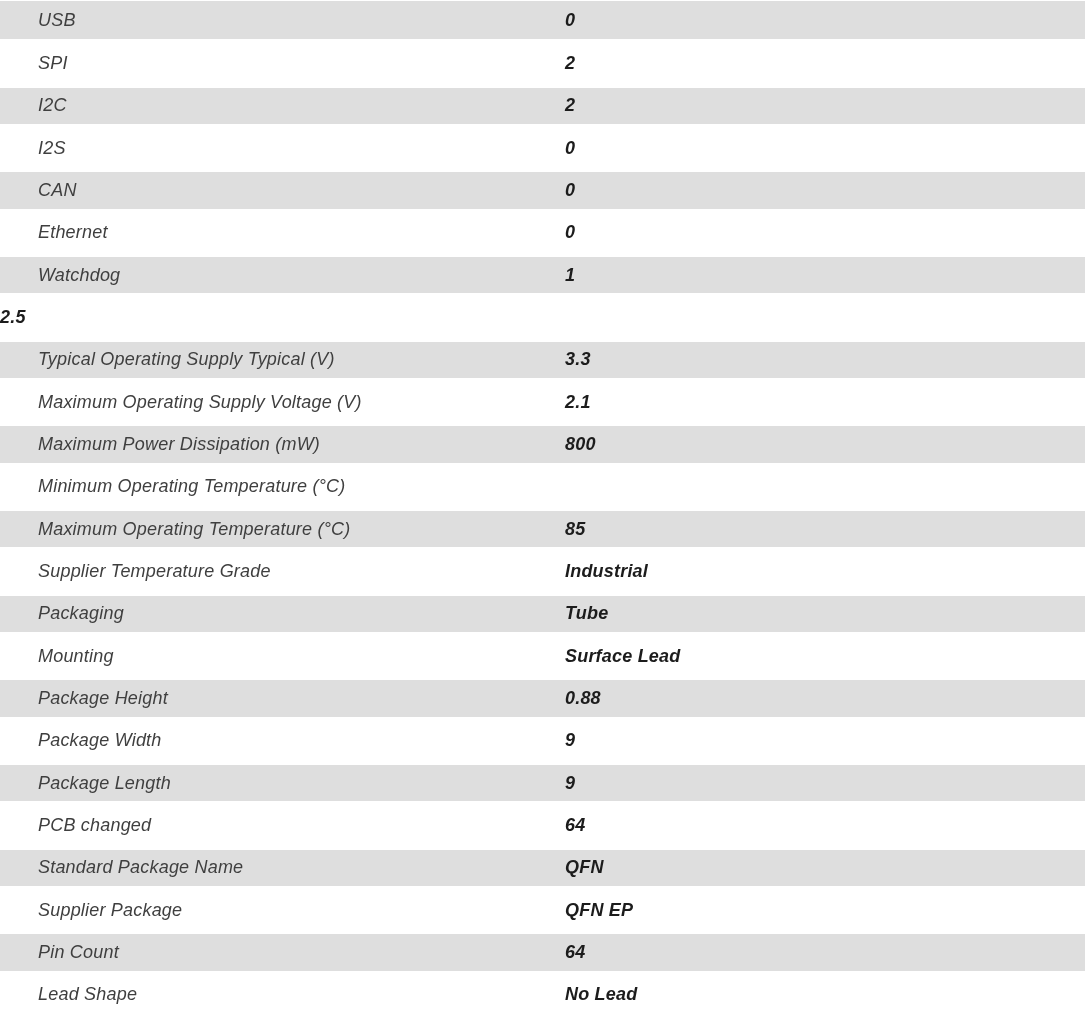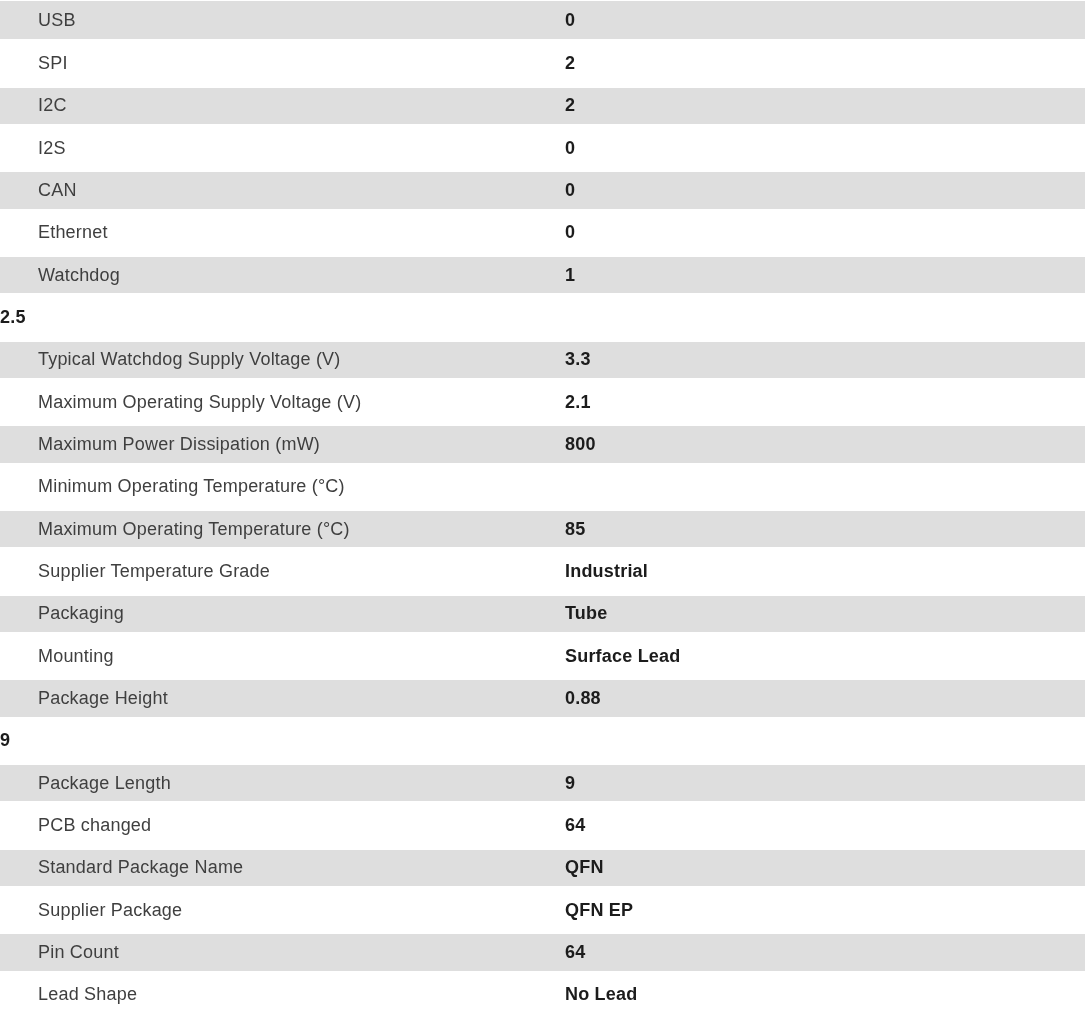--- a/index.html
+++ b/index.html
@@ -17,20 +17,21 @@
   .spec-table {
     width: 1085px;
     height: 1016px;
     overflow: hidden;
   }
   .spec-row {
     display: flex;
     align-items: center;
     height: 42.3333px;
     background: transparent;
+    font-style: italic;
   }
   .spec-row.stripe {
     background: var(--stripe);
     border-top: 3px solid var(--row-sep);
     border-bottom: 3px solid var(--row-sep);
   }
   .spec-row.stripe:first-child {
     border-top-width: 1px;
   }
   .spec-label {
@@ -87,21 +88,21 @@
   <div class="spec-row stripe">
     <div class="spec-label">Watchdog</div>
     <div class="spec-value">1</div>
   </div>
 
   <div class="spec-row">
     <div class="spec-value">2.5</div>
   </div>
 
   <div class="spec-row stripe">
-    <div class="spec-label">Typical Watchdog Supply Voltage (V)</div>
+    <div class="spec-label">Typical Operating Supply Typical (V)</div>
     <div class="spec-value">3.3</div>
   </div>
 
   <div class="spec-row">
     <div class="spec-label">Maximum Operating Supply Voltage (V)</div>
     <div class="spec-value">2.1</div>
   </div>
 
   <div class="spec-row stripe">
     <div class="spec-label">Maximum Power Dissipation (mW)</div>
@@ -131,20 +132,21 @@
     <div class="spec-label">Mounting</div>
     <div class="spec-value">Surface Lead</div>
   </div>
 
   <div class="spec-row stripe">
     <div class="spec-label">Package Height</div>
     <div class="spec-value">0.88</div>
   </div>
 
   <div class="spec-row">
+    <div class="spec-label">Package Width</div>
     <div class="spec-value">9</div>
   </div>
 
   <div class="spec-row stripe">
     <div class="spec-label">Package Length</div>
     <div class="spec-value">9</div>
   </div>
 
   <div class="spec-row">
     <div class="spec-label">PCB changed</div>

